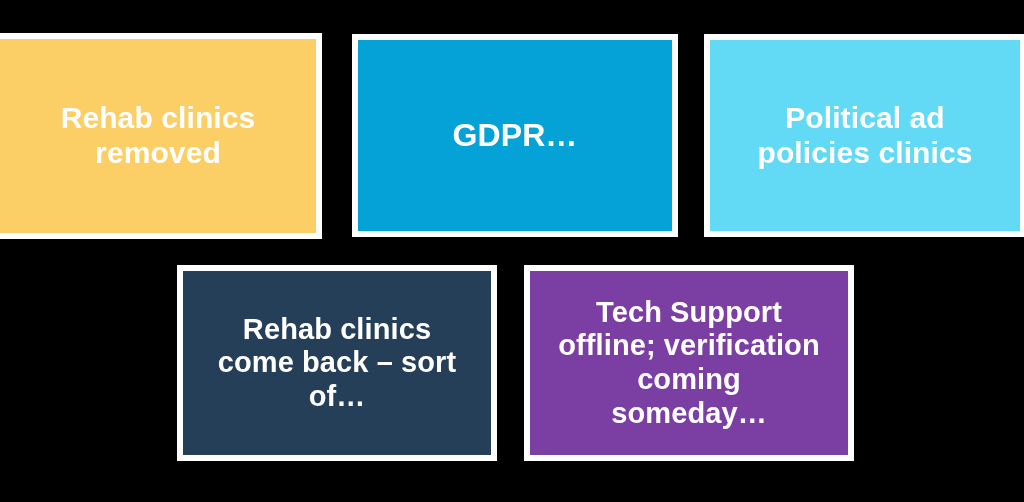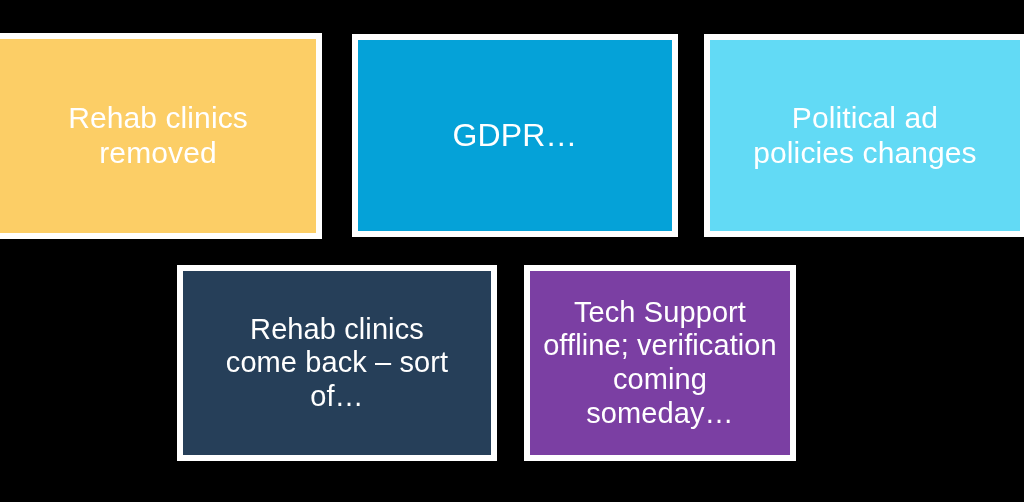--- a/index.html
+++ b/index.html
@@ -29,21 +29,21 @@
     display: flex;
     align-items: center;
     justify-content: center;
     text-align: center;
     overflow: hidden;
   }
 
   .card-label {
     color: #ffffff;
     font-family: "Liberation Sans", sans-serif;
-    font-weight: 400;
+    font-weight: 700;
     line-height: 1.16;
     letter-spacing: 0.1px;
     padding: 0 8px;
     white-space: pre-line;
     text-rendering: optimizeLegibility;
   }
 
   
   #card-rehab-removed {
     left: -6px;
@@ -75,42 +75,42 @@
     left: 177px;
     top: 265px;
     width: 320px;
     height: 196px;
   }
   #card-rehab-back .card-label { font-size: 29px; }
 
   #card-tech-support {
     left: 524px;
     top: 265px;
-    width: 272px;
+    width: 330px;
     height: 196px;
   }
   #card-tech-support .card-label { font-size: 29px; }
 </style>
 </head>
 <body>
 
 <div class="slide" style="background-color: rgb(0, 0, 0);">
 
   <div class="card" id="card-rehab-removed" style="background-color: rgb(252, 206, 102); border-color: rgb(255, 255, 255);">
     <span class="card-label" style="color: rgb(255, 255, 255);">Rehab clinics
 removed</span>
   </div>
 
   <div class="card" id="card-gdpr" style="background-color: rgb(5, 162, 216); border-color: rgb(255, 255, 255);">
     <span class="card-label" style="color: rgb(255, 255, 255);">GDPR…</span>
   </div>
 
   <div class="card" id="card-political-ad" style="background-color: rgb(98, 218, 245); border-color: rgb(255, 255, 255);">
     <span class="card-label" style="color: rgb(255, 255, 255);">Political ad
-policies changes</span>
+policies clinics</span>
   </div>
 
   <div class="card" id="card-rehab-back" style="background-color: rgb(38, 63, 89); border-color: rgb(255, 255, 255);">
     <span class="card-label" style="color: rgb(255, 255, 255);">Rehab clinics
 come back – sort
 of…</span>
   </div>
 
   <div class="card" id="card-tech-support" style="background-color: rgb(123, 63, 163); border-color: rgb(255, 255, 255);">
     <span class="card-label" style="color: rgb(255, 255, 255);">Tech Support

